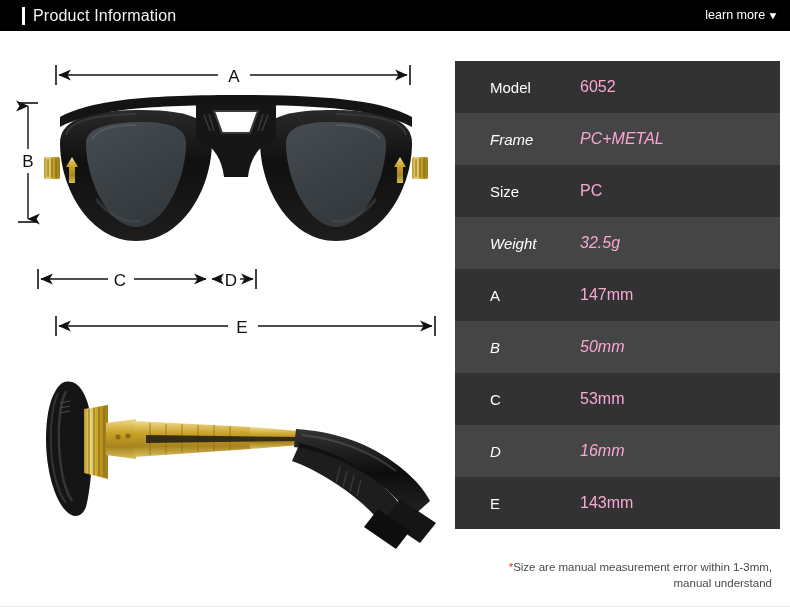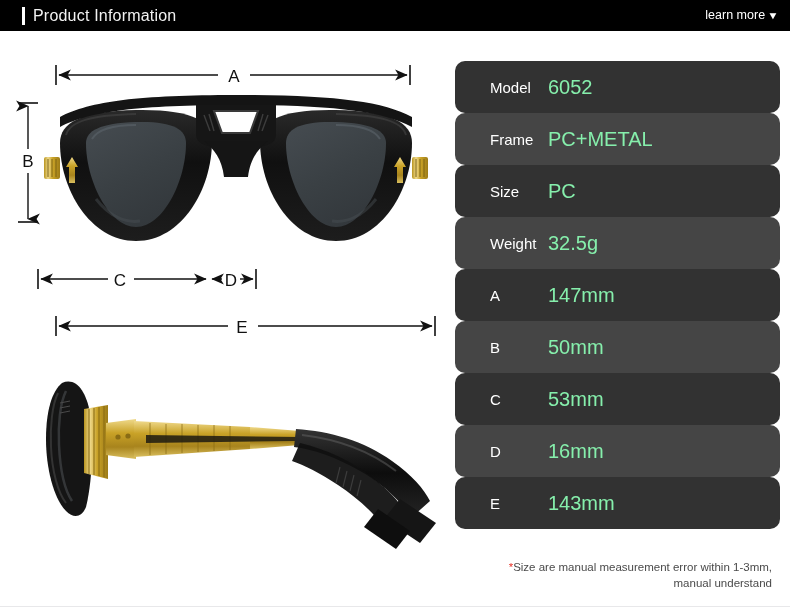--- a/index.html
+++ b/index.html
@@ -94,36 +94,36 @@
     position: absolute;
     left: 455px;
     top: 30px;
     width: 325px;
   }
   .spec-row {
     height: 52px;
     display: flex;
     align-items: center;
     box-sizing: border-box;
-    border-radius: 10px;
   }
   .spec-row.odd  { background: #323232; }
-  .spec-row.even { background: #454545; }
+  .spec-row.even { background: #454545; font-style: italic; }
   .spec-label {
     width: 93px;
     padding-left: 35px;
     box-sizing: border-box;
     color: #ffffff;
     font-size: 15px;
     white-space: nowrap;
   }
   .spec-value {
-    color: #86efac;
-    font-size: 20px;
+    color: #f9a8d4;
+    font-size: 16px;
     white-space: nowrap;
+    margin-left: 32px;
   }
 
   .spec-note {
     position: absolute;
     left: 455px;
     top: 528px;
     width: 325px;
     padding-right: 8px;
     box-sizing: border-box;
     text-align: right;

